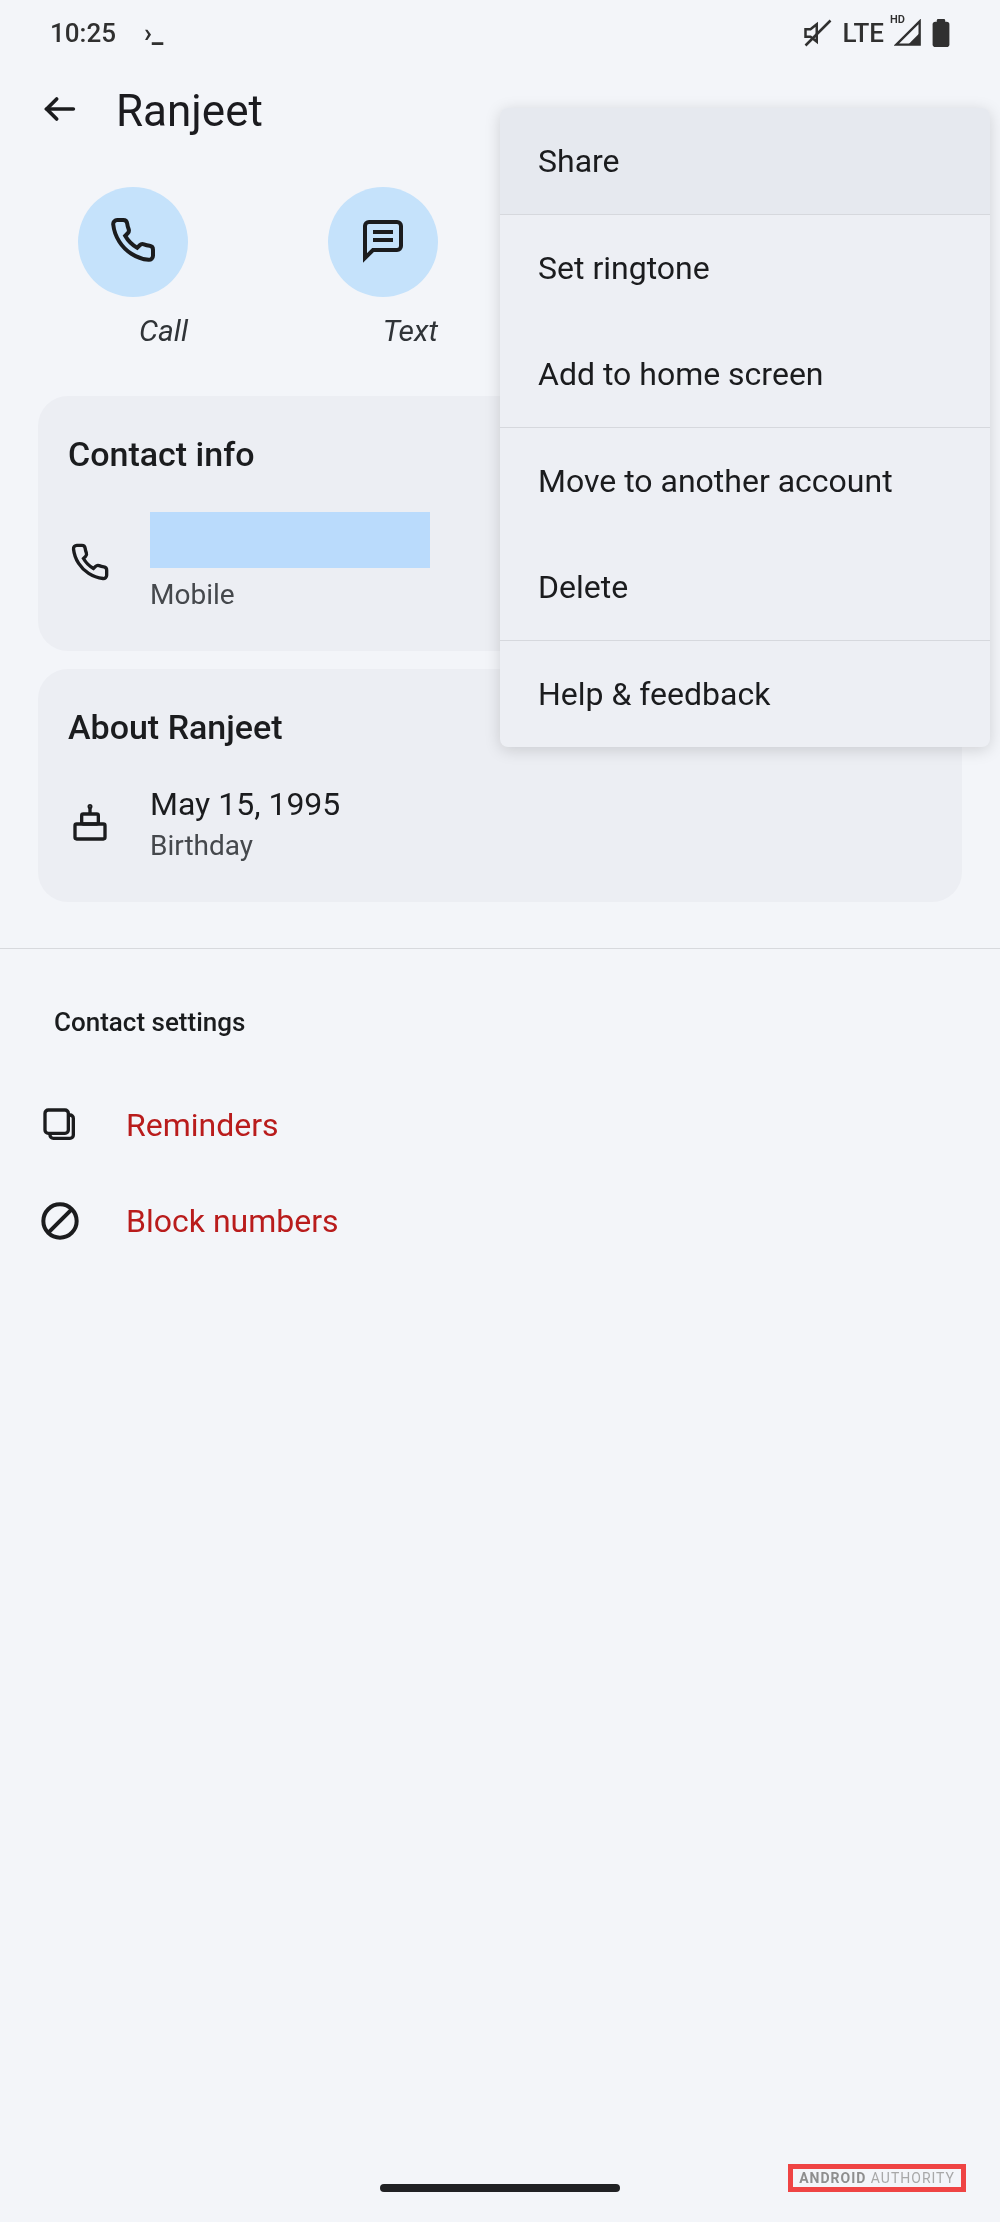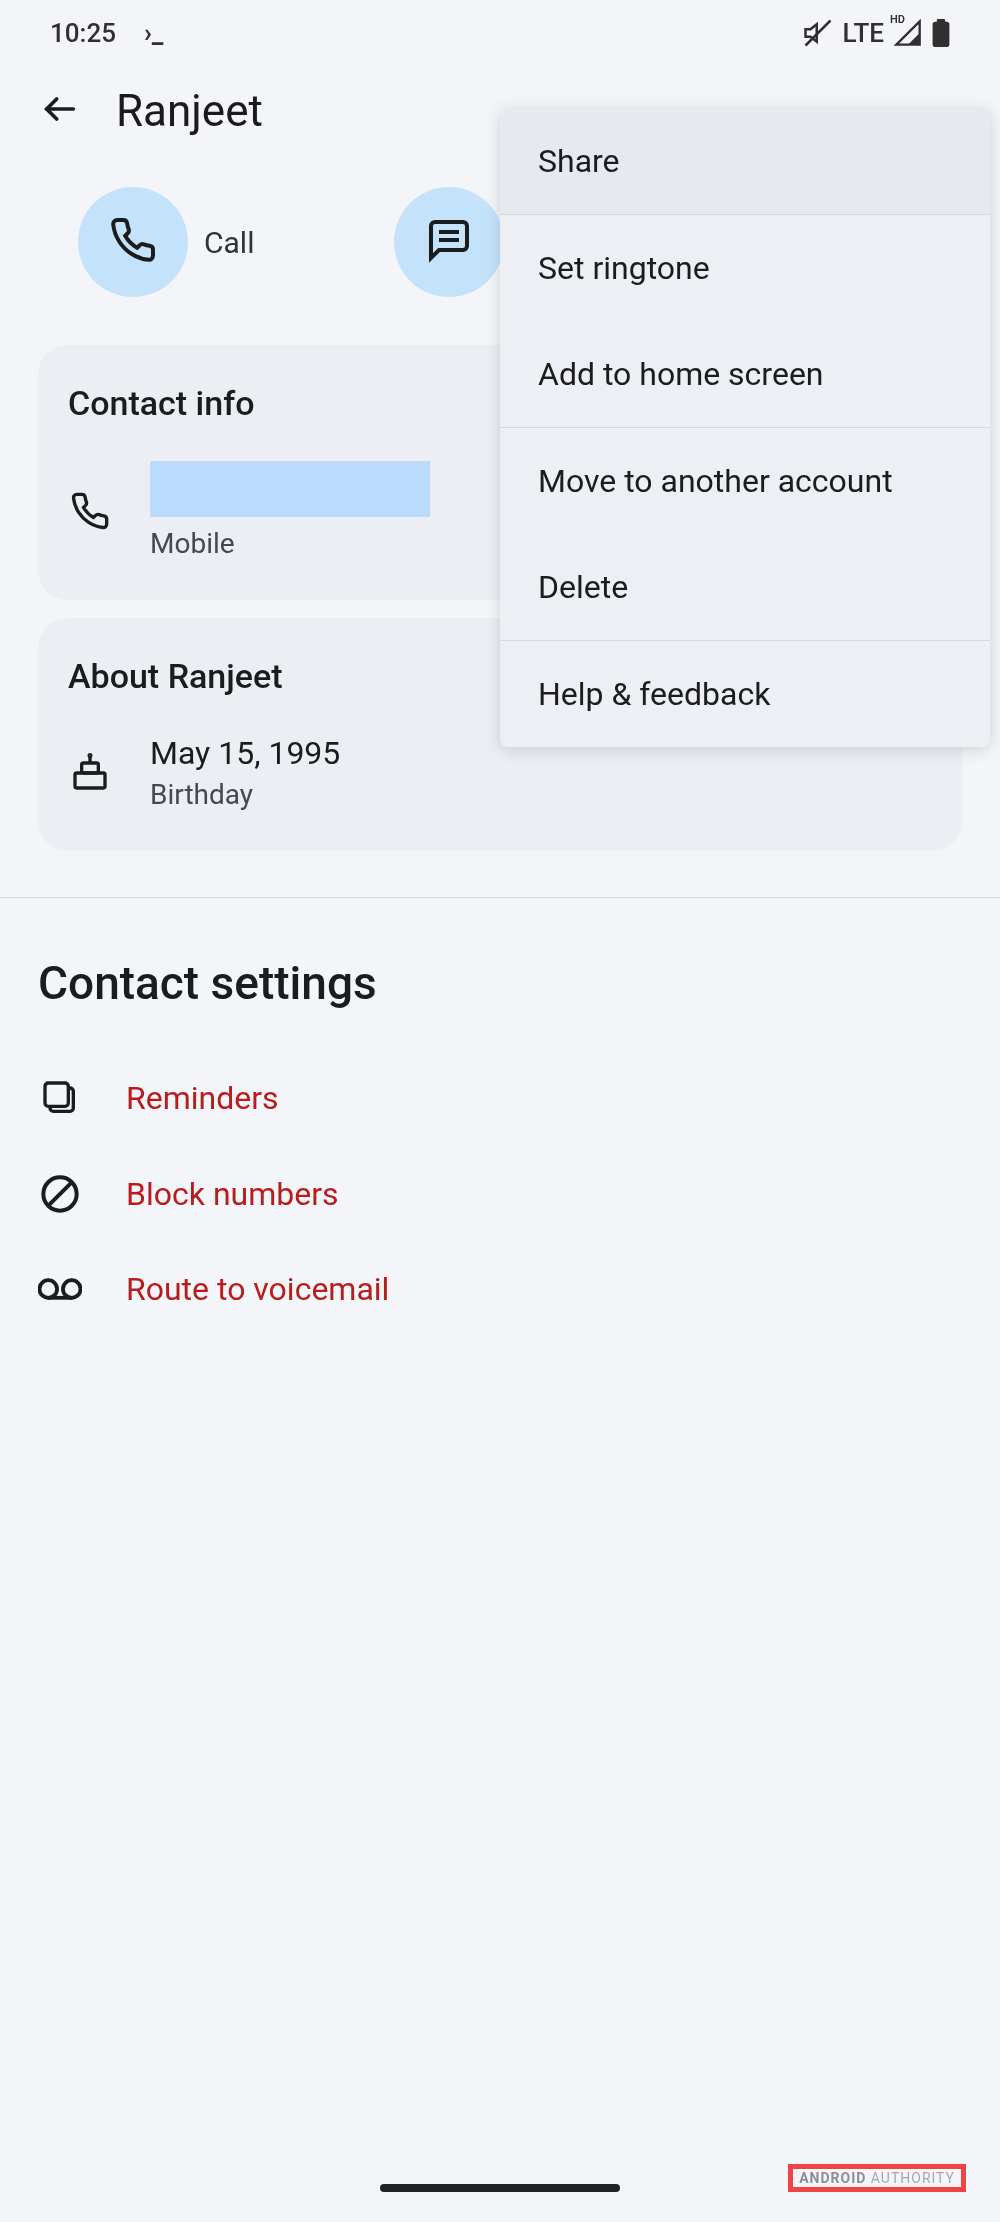--- a/index.html
+++ b/index.html
@@ -31,21 +31,21 @@
     padding: 20px 36px 20px 36px;
     gap: 32px;
   }
   .back-btn { width: 48px; height: 48px; display:flex; align-items:center; justify-content:center; }
   .contact-name { font-size: 44px; font-weight: 400; color:#1b1b1f;}
   .actions-row {
     display: flex;
     gap: 140px;
     padding: 30px 0 30px 78px;
   }
-  .action-item { display:flex; flex-direction:row; align-items:center; gap:16px; }
+  .action-item { display:flex; flex-direction:column; align-items:flex-end; gap:16px;font-style:italic; }
   .action-circle {
     width: 110px; height: 110px;
     border-radius: 55px;
     background: #c5e2fb;
     display:flex; align-items:center; justify-content:center;
   }
   .action-label { font-size: 30px; color:#303438; }
   .card {
     background: #eceef3;
     border-radius: 30px;
@@ -54,21 +54,21 @@
   }
   .card-title { font-size: 34px; font-weight: 500; color:#1b1c1e; margin-bottom: 30px; }
   .info-row { display:flex; align-items:center; gap: 38px; padding-top:8px;}
   .info-icon { width:44px; display:flex; justify-content:center; }
   .info-text { display:flex; flex-direction:column; gap:6px;justify-content:space-between; }
   .redacted { width: 280px; height: 56px; background:#badbfc; margin-bottom:4px;}
   .info-sub { font-size: 28px; color:#45484c; }
   .info-main { font-size: 32px; color:#1b1c1e; }
   .divider { height:1px; background:#d7d9dd; margin-top: 46px; }
   .settings-section { padding: 30px 38px; background:#f3f5f9; }
-  .settings-title { font-size: 46px; font-weight:500; margin: 28px 0 40px 0; }
+  .settings-title { font-size: 26px; font-weight:500; margin: 28px 0 40px 16px; }
   .settings-item { display:flex; align-items:center; gap: 44px; padding: 28px 0; }
   .settings-icon { width:44px; display:flex; justify-content:center;}
   .settings-label { font-size: 32px; color:#b91c1c; }
   .menu {
     position: absolute;
     top: 108px;
     right: 10px;
     width: 490px;
     background: #edeff4;
     border-radius: 8px;
@@ -216,30 +216,20 @@
   <div class="settings-item">
     <div class="settings-icon">
       <svg width="40" height="40" viewBox="0 0 24 24" fill="none" stroke="#1b1c1e" stroke-width="2.4">
           <circle cx="12" cy="12" r="10"></circle>
           <line x1="5" y1="19" x2="19" y2="5"></line>
         </svg>
     </div>
     <div class="settings-label">Block numbers</div>
   </div>
 
-  <div class="settings-item">
-    <div class="settings-icon">
-      <svg width="44" height="30" viewBox="0 0 30 16" fill="none" stroke="#1b1c1e" stroke-width="2.6">
-          <circle cx="7" cy="8" r="6"></circle>
-          <circle cx="23" cy="8" r="6"></circle>
-          <line x1="7" y1="14" x2="23" y2="14"></line>
-        </svg>
-    </div>
-    <div class="settings-label">Route to voicemail</div>
-  </div>
 </div>
 
 <div class="menu">
   <div class="menu-item first">Share</div>
   <div class="menu-sep"></div>
   <div class="menu-item">Set ringtone</div>
   <div class="menu-item">Add to home screen</div>
   <div class="menu-sep"></div>
   <div class="menu-item">Move to another account</div>
   <div class="menu-item">Delete</div>

